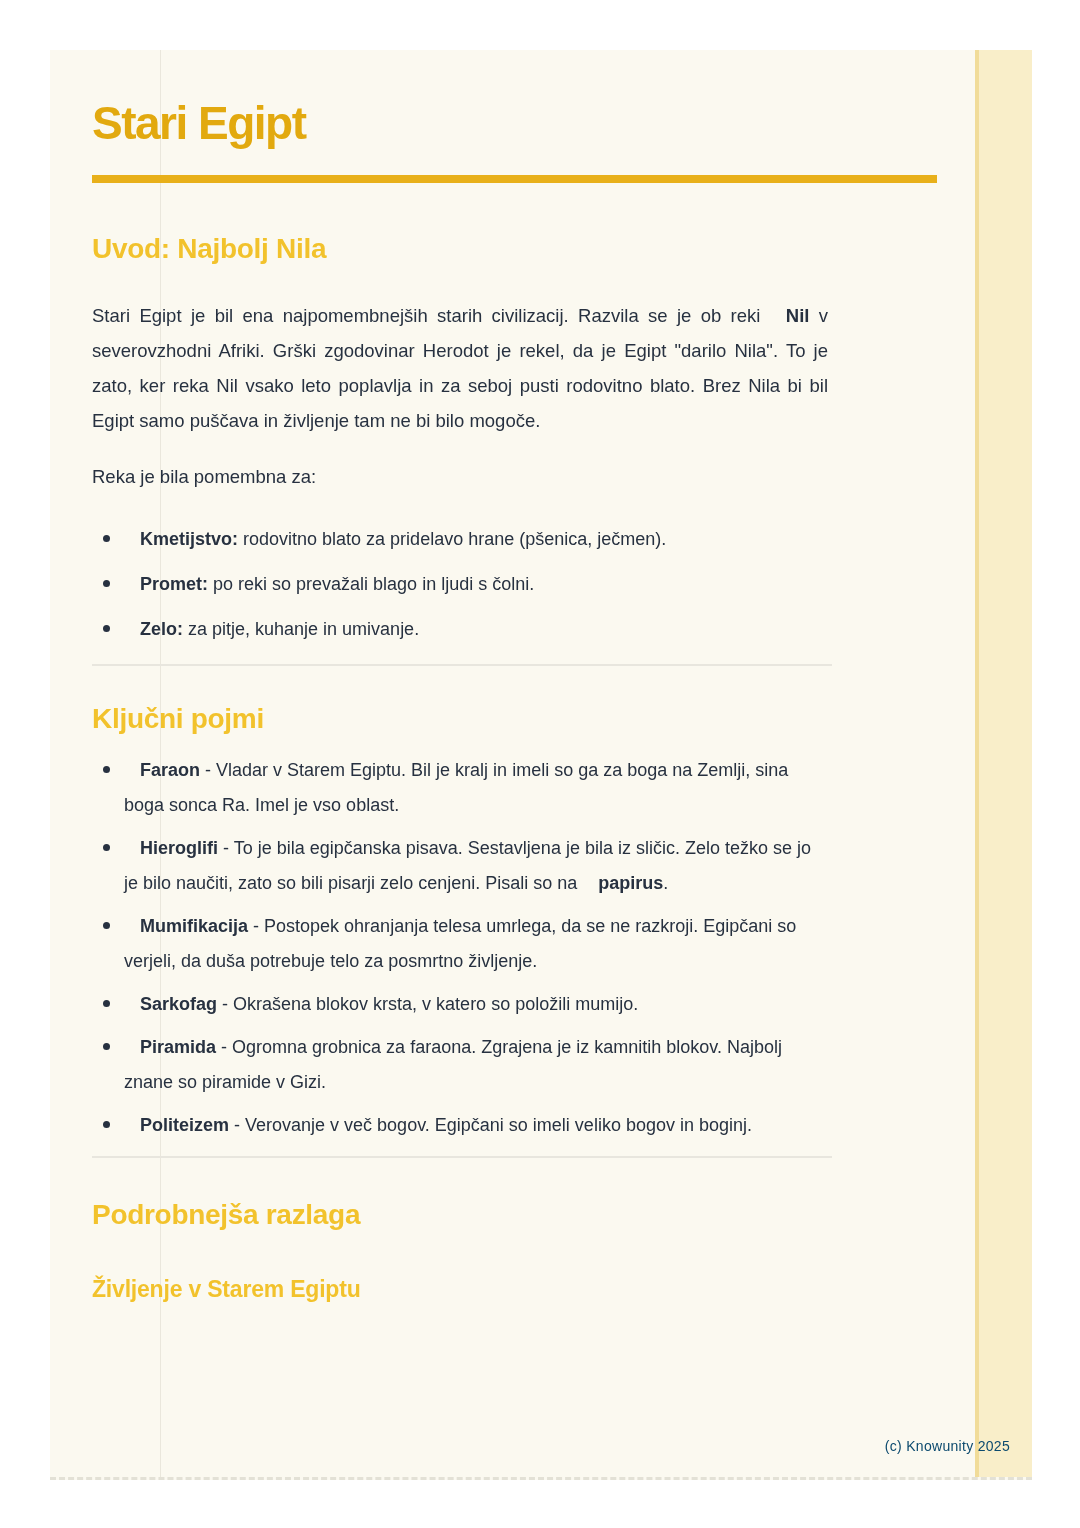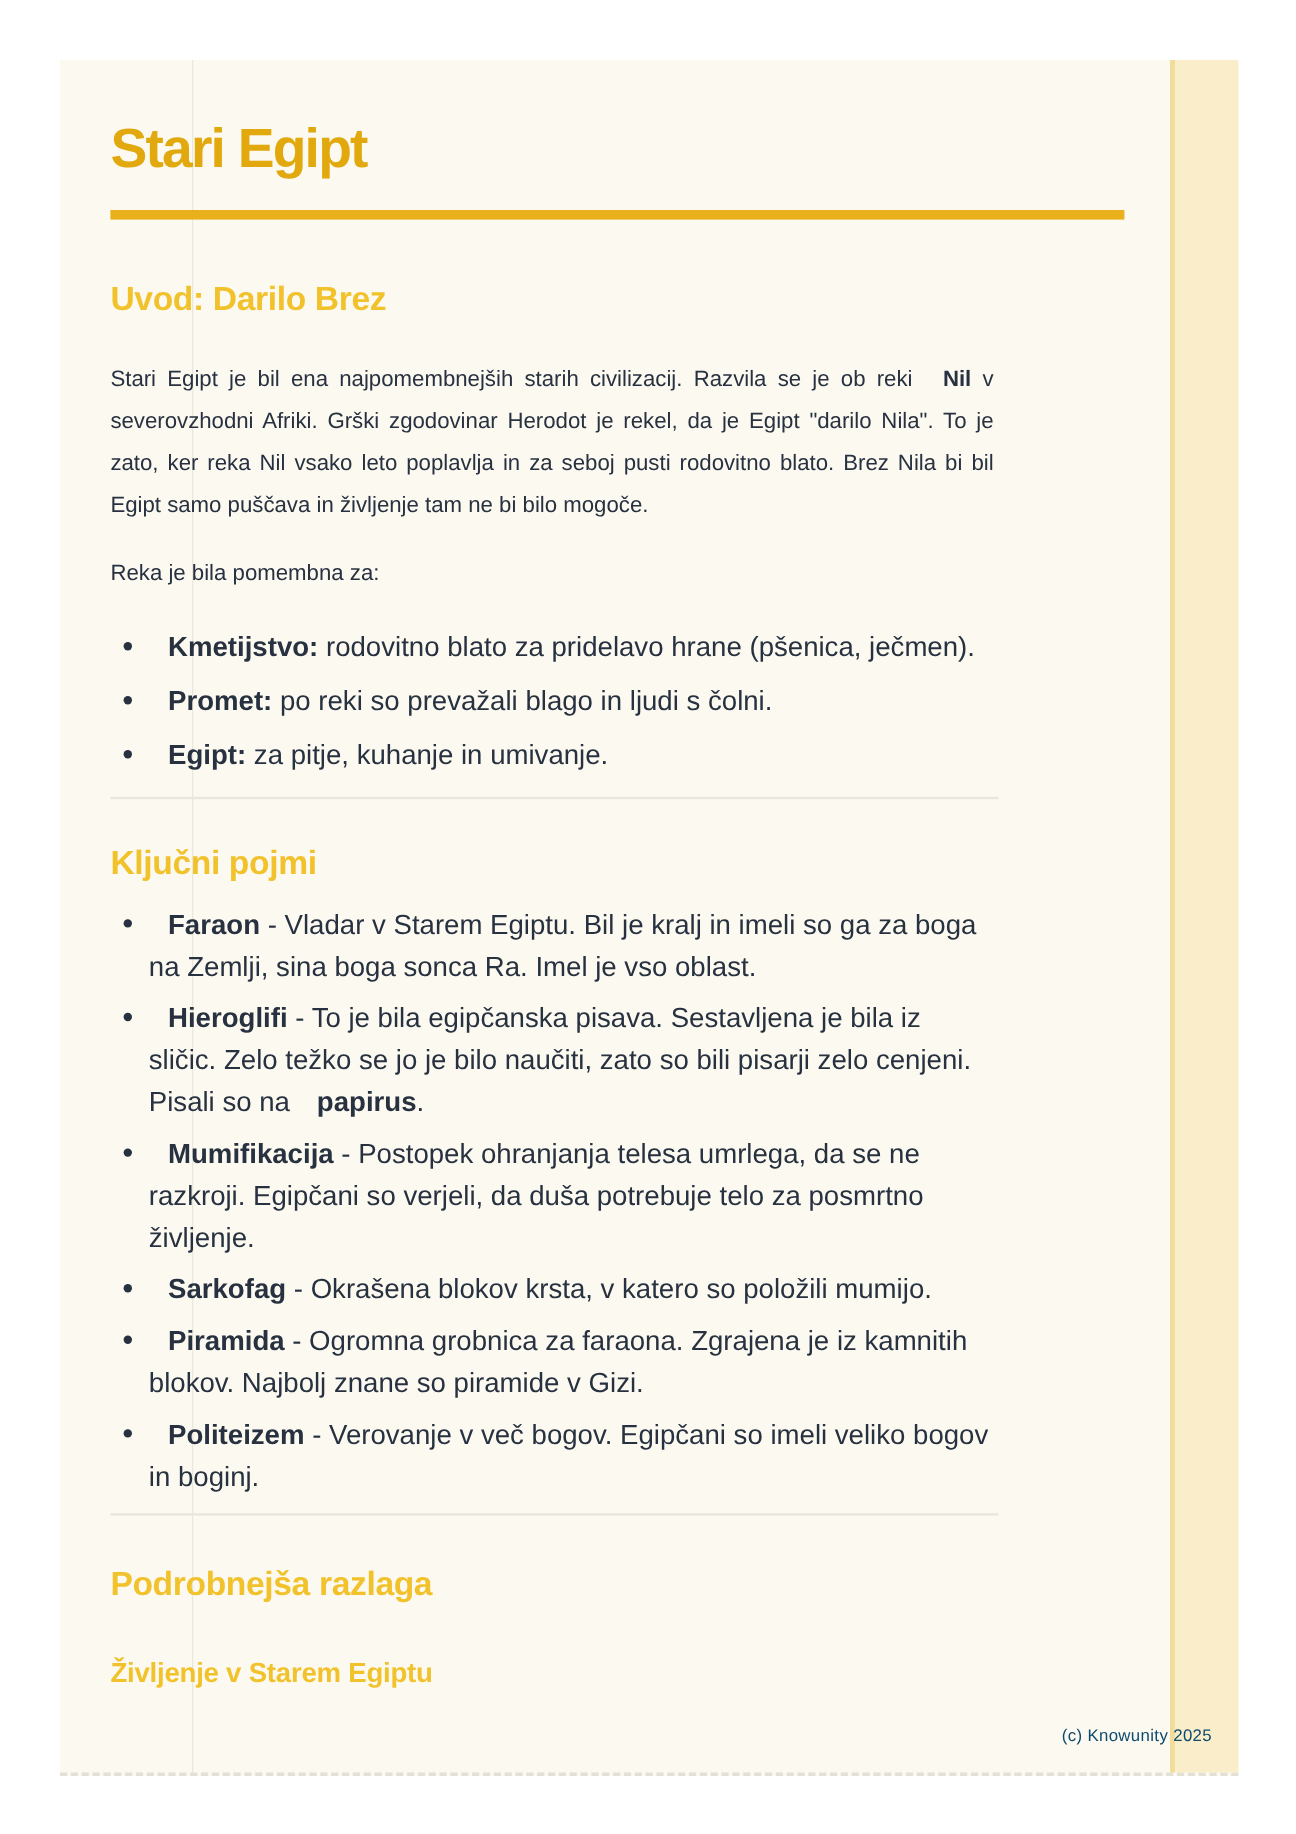--- a/index.html
+++ b/index.html
@@ -78,21 +78,21 @@
   .bold { font-weight: 700; padding-left: 16px; }
   ul.doc-list {
     list-style: none;
     width: 736px;
   }
   .list-river    { margin-top: 28px; }
   .list-keyterms { margin-top: 18px; }
   ul.doc-list li {
     position: relative;
     padding-left: 32px;
-    font-size: 23px;
+    font-size: 18px;
     line-height: 35px;
     color: #273140;
   }
   .list-river li    { margin-bottom: 10px; }
   .list-keyterms li { margin-bottom: 8px; }
   .bullet-dot {
     position: absolute;
     left: 11px; top: 13px;
     width: 7px; height: 7px;
     border-radius: 50%;
@@ -122,30 +122,30 @@
 <div class="page">
   <div class="ruled-vline"></div>
   <div class="side-stripe"></div>
 
   <div class="content">
 
     <h1 class="doc-title">Stari Egipt</h1>
 
     <div class="title-underline"></div>
 
-    <h2 class="section-heading h2-intro">Uvod: Darilo Brez</h2>
+    <h2 class="section-heading h2-intro">Uvod: Najbolj Nila</h2>
 
     <p class="body-text justified p-intro"><span class="">Stari Egipt je bil ena najpomembnejših starih civilizacij. Razvila se je ob reki </span><span class="bold">Nil</span><span class=""> v severovzhodni Afriki. Grški zgodovinar Herodot je rekel, da je Egipt "darilo Nila". To je zato, ker reka Nil vsako leto poplavlja in za seboj pusti rodovitno blato. Brez Nila bi bil Egipt samo puščava in življenje tam ne bi bilo mogoče.</span></p>
 
     <p class="body-text p-river">Reka je bila pomembna za:</p>
 
     <ul class="doc-list list-river">
         <li><span class="bullet-dot"></span><span class="bold">Kmetijstvo:</span><span class=""> rodovitno blato za pridelavo hrane (pšenica, ječmen).</span></li>
         <li><span class="bullet-dot"></span><span class="bold">Promet:</span><span class=""> po reki so prevažali blago in ljudi s čolni.</span></li>
-        <li><span class="bullet-dot"></span><span class="bold">Egipt:</span><span class=""> za pitje, kuhanje in umivanje.</span></li>
+        <li><span class="bullet-dot"></span><span class="bold">Zelo:</span><span class=""> za pitje, kuhanje in umivanje.</span></li>
       </ul>
 
     <hr class="section-divider divider-1">
 
     <h2 class="section-heading h2-keyterms">Ključni pojmi</h2>
 
     <ul class="doc-list list-keyterms">
         <li><span class="bullet-dot"></span><span class="bold">Faraon</span><span class=""> - Vladar v Starem Egiptu. Bil je kralj in imeli so ga za boga na Zemlji, sina boga sonca Ra. Imel je vso oblast.</span></li>
         <li><span class="bullet-dot"></span><span class="bold">Hieroglifi</span><span class=""> - To je bila egipčanska pisava. Sestavljena je bila iz sličic. Zelo težko se jo je bilo naučiti, zato so bili pisarji zelo cenjeni. Pisali so na </span><span class="bold">papirus</span><span class="">.</span></li>
         <li><span class="bullet-dot"></span><span class="bold">Mumifikacija</span><span class=""> - Postopek ohranjanja telesa umrlega, da se ne razkroji. Egipčani so verjeli, da duša potrebuje telo za posmrtno življenje.</span></li>

